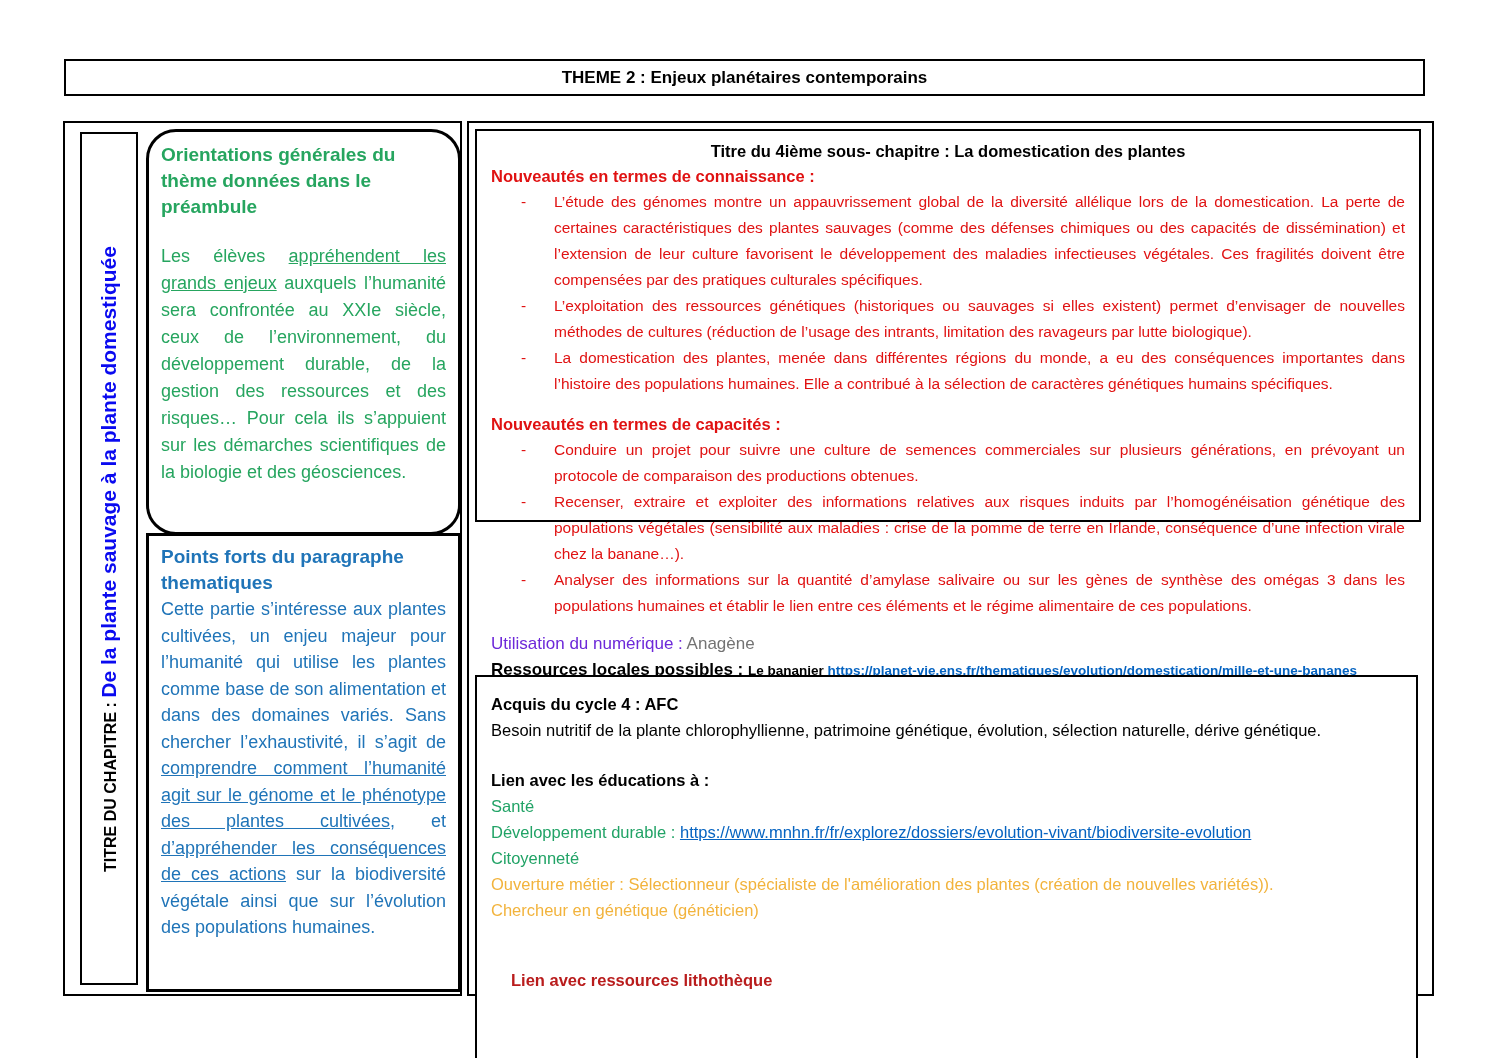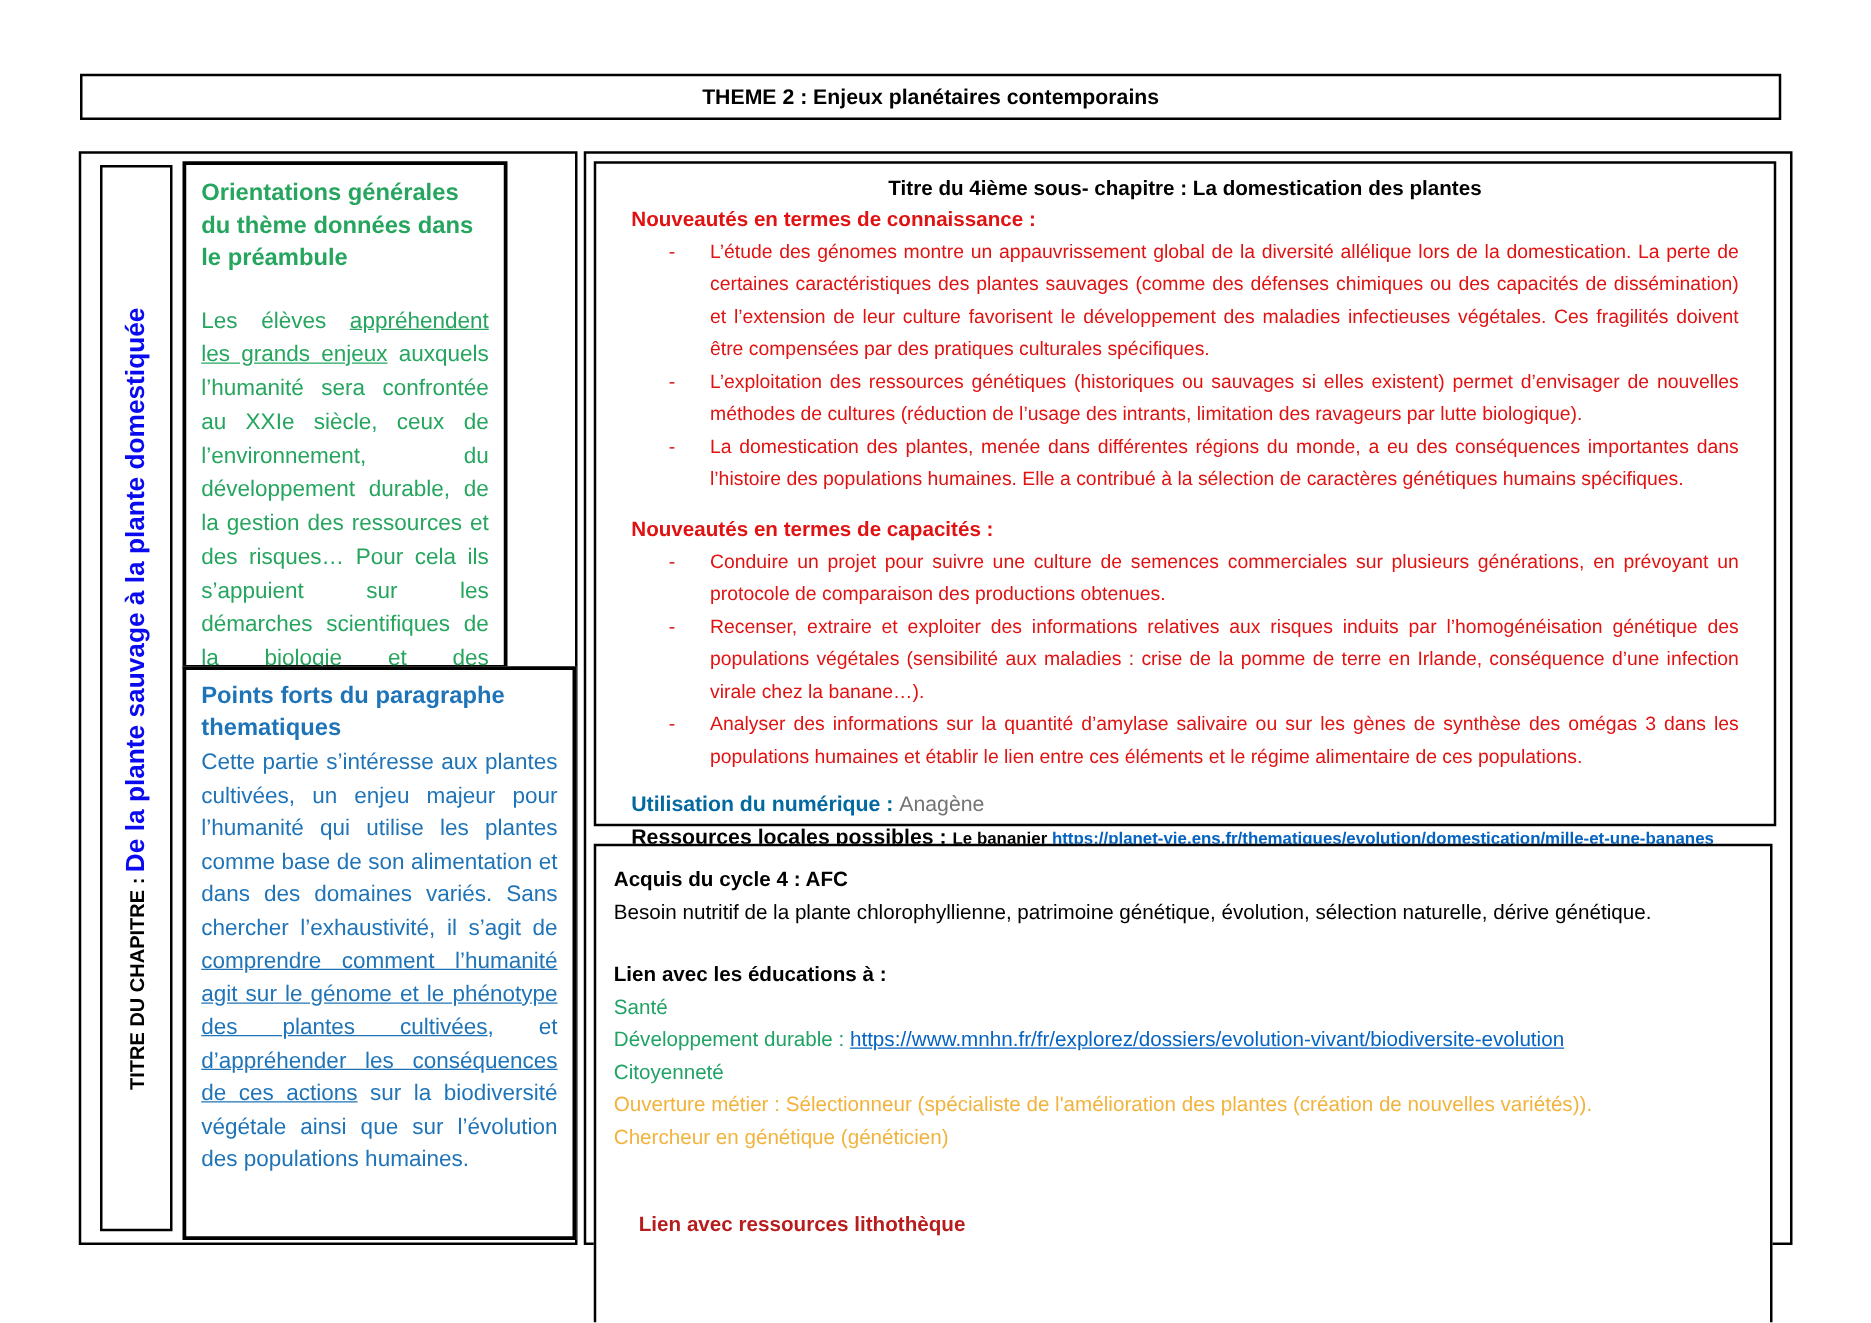--- a/index.html
+++ b/index.html
@@ -19,44 +19,44 @@
   .outer-left{left:63px;top:121px;width:399px;height:875px;}
   .outer-right{left:467px;top:121px;width:967px;height:875px;}
 
   
   .vertical-box{left:15px;top:9px;width:58px;height:853px;display:flex;align-items:center;justify-content:center;overflow:visible;}
   .vertical-inner{white-space:nowrap;transform:rotate(-90deg);}
   .chap-label{font-weight:bold;font-size:16px;color:#000;}
   .chap-title{font-weight:bold;font-size:21px;color:#0a0af0;}
 
   
-  .green-box{left:81px;top:6px;width:260px;height:406px;padding:10px 12px;}
+  .green-box{left:81px;top:6px;width:315px;height:406px;padding:10px 12px;border-radius:30px;}
   .green-box .hd{color:#26a55f;font-weight:bold;font-size:19px;line-height:26px;}
   .green-box .bd{color:#26a55f;font-size:18px;line-height:27px;text-align:justify;margin-top:23px;}
 
   
   .blue-box{left:81px;top:410px;width:315px;height:459px;padding:8px 12px;}
   .blue-box .hd{color:#1f74b8;font-weight:bold;font-size:19px;line-height:26px;}
   .blue-box .bd{color:#1f74b8;font-size:18px;line-height:26.5px;text-align:justify;}
 
   .u{text-decoration:underline;}
 
   
-  .subchap-box{left:6px;top:6px;width:946px;height:532px;padding:8px 28px;}
+  .subchap-box{left:6px;top:6px;width:946px;height:393px;padding:8px 14px;}
   .subchap-title{font-weight:bold;font-size:16.5px;text-align:center;line-height:24px;}
   .red-hd{color:#e01212;font-weight:bold;font-size:16.5px;line-height:26px;}
   ul.dash{list-style:none;margin:0;padding:0;}
   ul.dash li{
     position:relative;padding-left:63px;color:#e01212;font-size:15.5px;
     line-height:26px;text-align:justify;
   }
   ul.dash li::before{content:"-";position:absolute;left:30px;top:0;color:#e01212;}
   .cap-hd{margin-top:14px;}
   .digital-line{margin-top:12px;font-size:17px;line-height:26px;}
-  .digital-label{color:#0369a1;font-weight:bold;}
+  .digital-label{color:#6d28d9;font-weight:normal;}
   .digital-value{color:#737373;font-weight:normal;}
   .res-line{font-size:17px;line-height:26px;}
   .res-label{color:#000;font-weight:bold;}
   .res-sublabel{color:#000;font-weight:bold;font-size:13.5px;}
   a.link{color:#0563c1;text-decoration:underline;cursor:pointer;}
   .res-link{font-weight:bold;font-size:13.5px;}
 
   
   .acquis-box{left:6px;top:552px;width:943px;height:388px;padding:14px 14px;}
   .acquis-box .line{font-size:16.5px;line-height:26px;}

